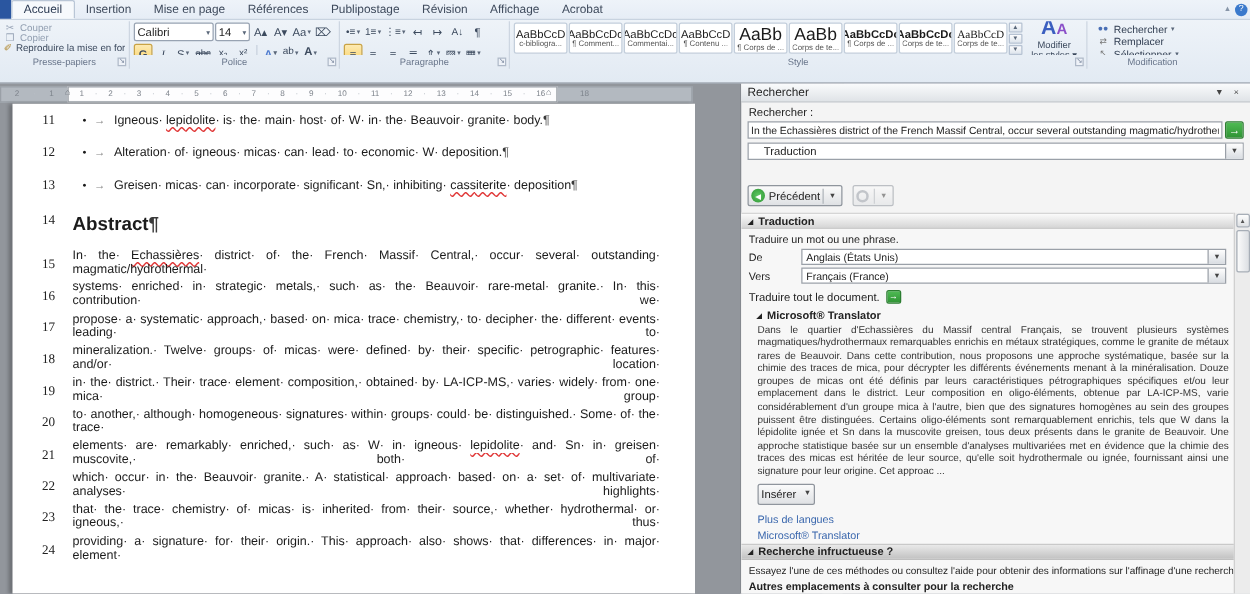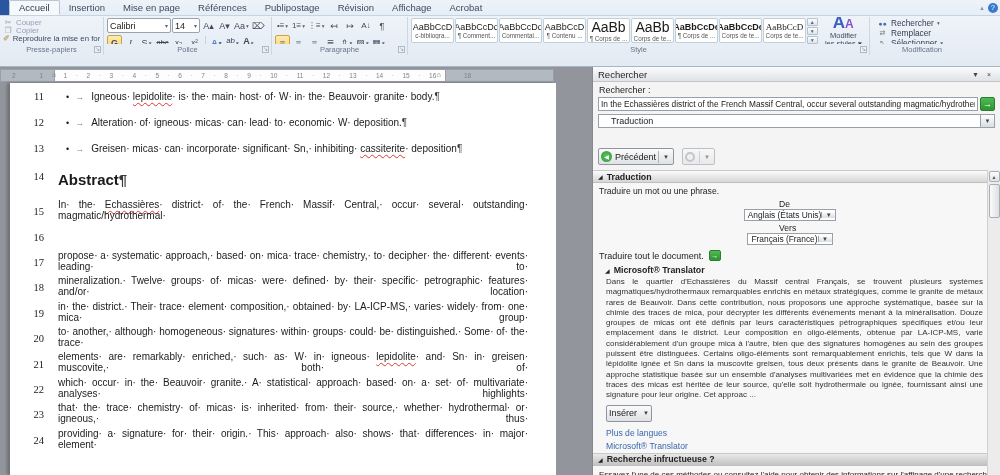--- a/index.html
+++ b/index.html
@@ -159,21 +159,21 @@
   .circ-gray { width:10px; height:10px; border-radius:50%; border:2px solid #9aa0a8; margin-right:2px; }
 
   .p-content { flex:1; position:relative; border-top:1px solid #cicfd4; background:#f7f7f7; overflow:hidden; }
   .p-inner { position:absolute; top:0; left:0; right:13px; bottom:0; }
   .sect-bar { height:13px; background:linear-gradient(#fbfbfb,#d6d6d6); border-top:1px solid #c9c9c9;
     border-bottom:1px solid #bfbfbf; display:flex; align-items:center; padding-left:5px; gap:4px; }
   .sect-bar .tri { font-size:6px; color:#222; }
   .sect-title { font-weight:bold; font-size:8.8px; color:#222; }
   .sect-bar.dark { background:linear-gradient(#e9e9e9,#c2c2c2); margin-right:-13px; }
   .p-line { padding:3px 6px 1px; font-size:8.6px; }
-  .lang-row { display:flex; align-items:center; margin:2px 6px 0; gap:0;flex-direction:column; }
+  .lang-row { display:flex; align-items:center; margin:2px 6px 0; gap:20px; }
   .lang-label { width:22px; font-size:8.6px; }
   .sel { flex:1; height:13px; background:#fff; border:1px solid #9aa0a8; display:flex; align-items:center; }
   .sel-text { flex:1; padding-left:3px; font-size:8.4px; white-space:nowrap; overflow:hidden; }
   .trans-row { display:flex; align-items:center; gap:5px; margin:5px 6px 0; }
   .go-sm { width:12px; height:11px; background:linear-gradient(#4fbb54,#2f9434); border:1px solid #2b7d30;
     border-radius:2px; color:#fff; font-size:7px; line-height:10px; text-align:center; }
   .link { color:#3a67ad; font-size:8.6px; }
   .p-options { padding:4px 6px 4px; }
   .ms-head { display:flex; align-items:center; gap:4px; padding:4px 0 2px 12px; }
   .ms-head .tri { font-size:6px; }
@@ -517,20 +517,21 @@
         <div class="doc-line heading">
           <span class="line-num">14</span>
           <span class="line-body"><span>Abstract</span><span class="pil">¶</span></span>
         </div>
         <div class="doc-line para">
           <span class="line-num">15</span>
           <span class="line-body"><span>In· the· </span><span class="sp">Echassières</span><span>· district· of· the· French· Massif· Central,· occur· several· outstanding· magmatic/hydrothermal·</span></span>
         </div>
         <div class="doc-line para">
           <span class="line-num">16</span>
+          <span class="line-body"><span>systems· enriched· in· strategic· metals,· such· as· the· Beauvoir· rare-metal· granite.· In· this· contribution· we·</span></span>
         </div>
         <div class="doc-line para">
           <span class="line-num">17</span>
           <span class="line-body"><span>propose· a· systematic· approach,· based· on· mica· trace· chemistry,· to· decipher· the· different· events· leading· to·</span></span>
         </div>
         <div class="doc-line para">
           <span class="line-num">18</span>
           <span class="line-body"><span>mineralization.· Twelve· groups· of· micas· were· defined· by· their· specific· petrographic· features· and/or· location·</span></span>
         </div>
         <div class="doc-line para">

